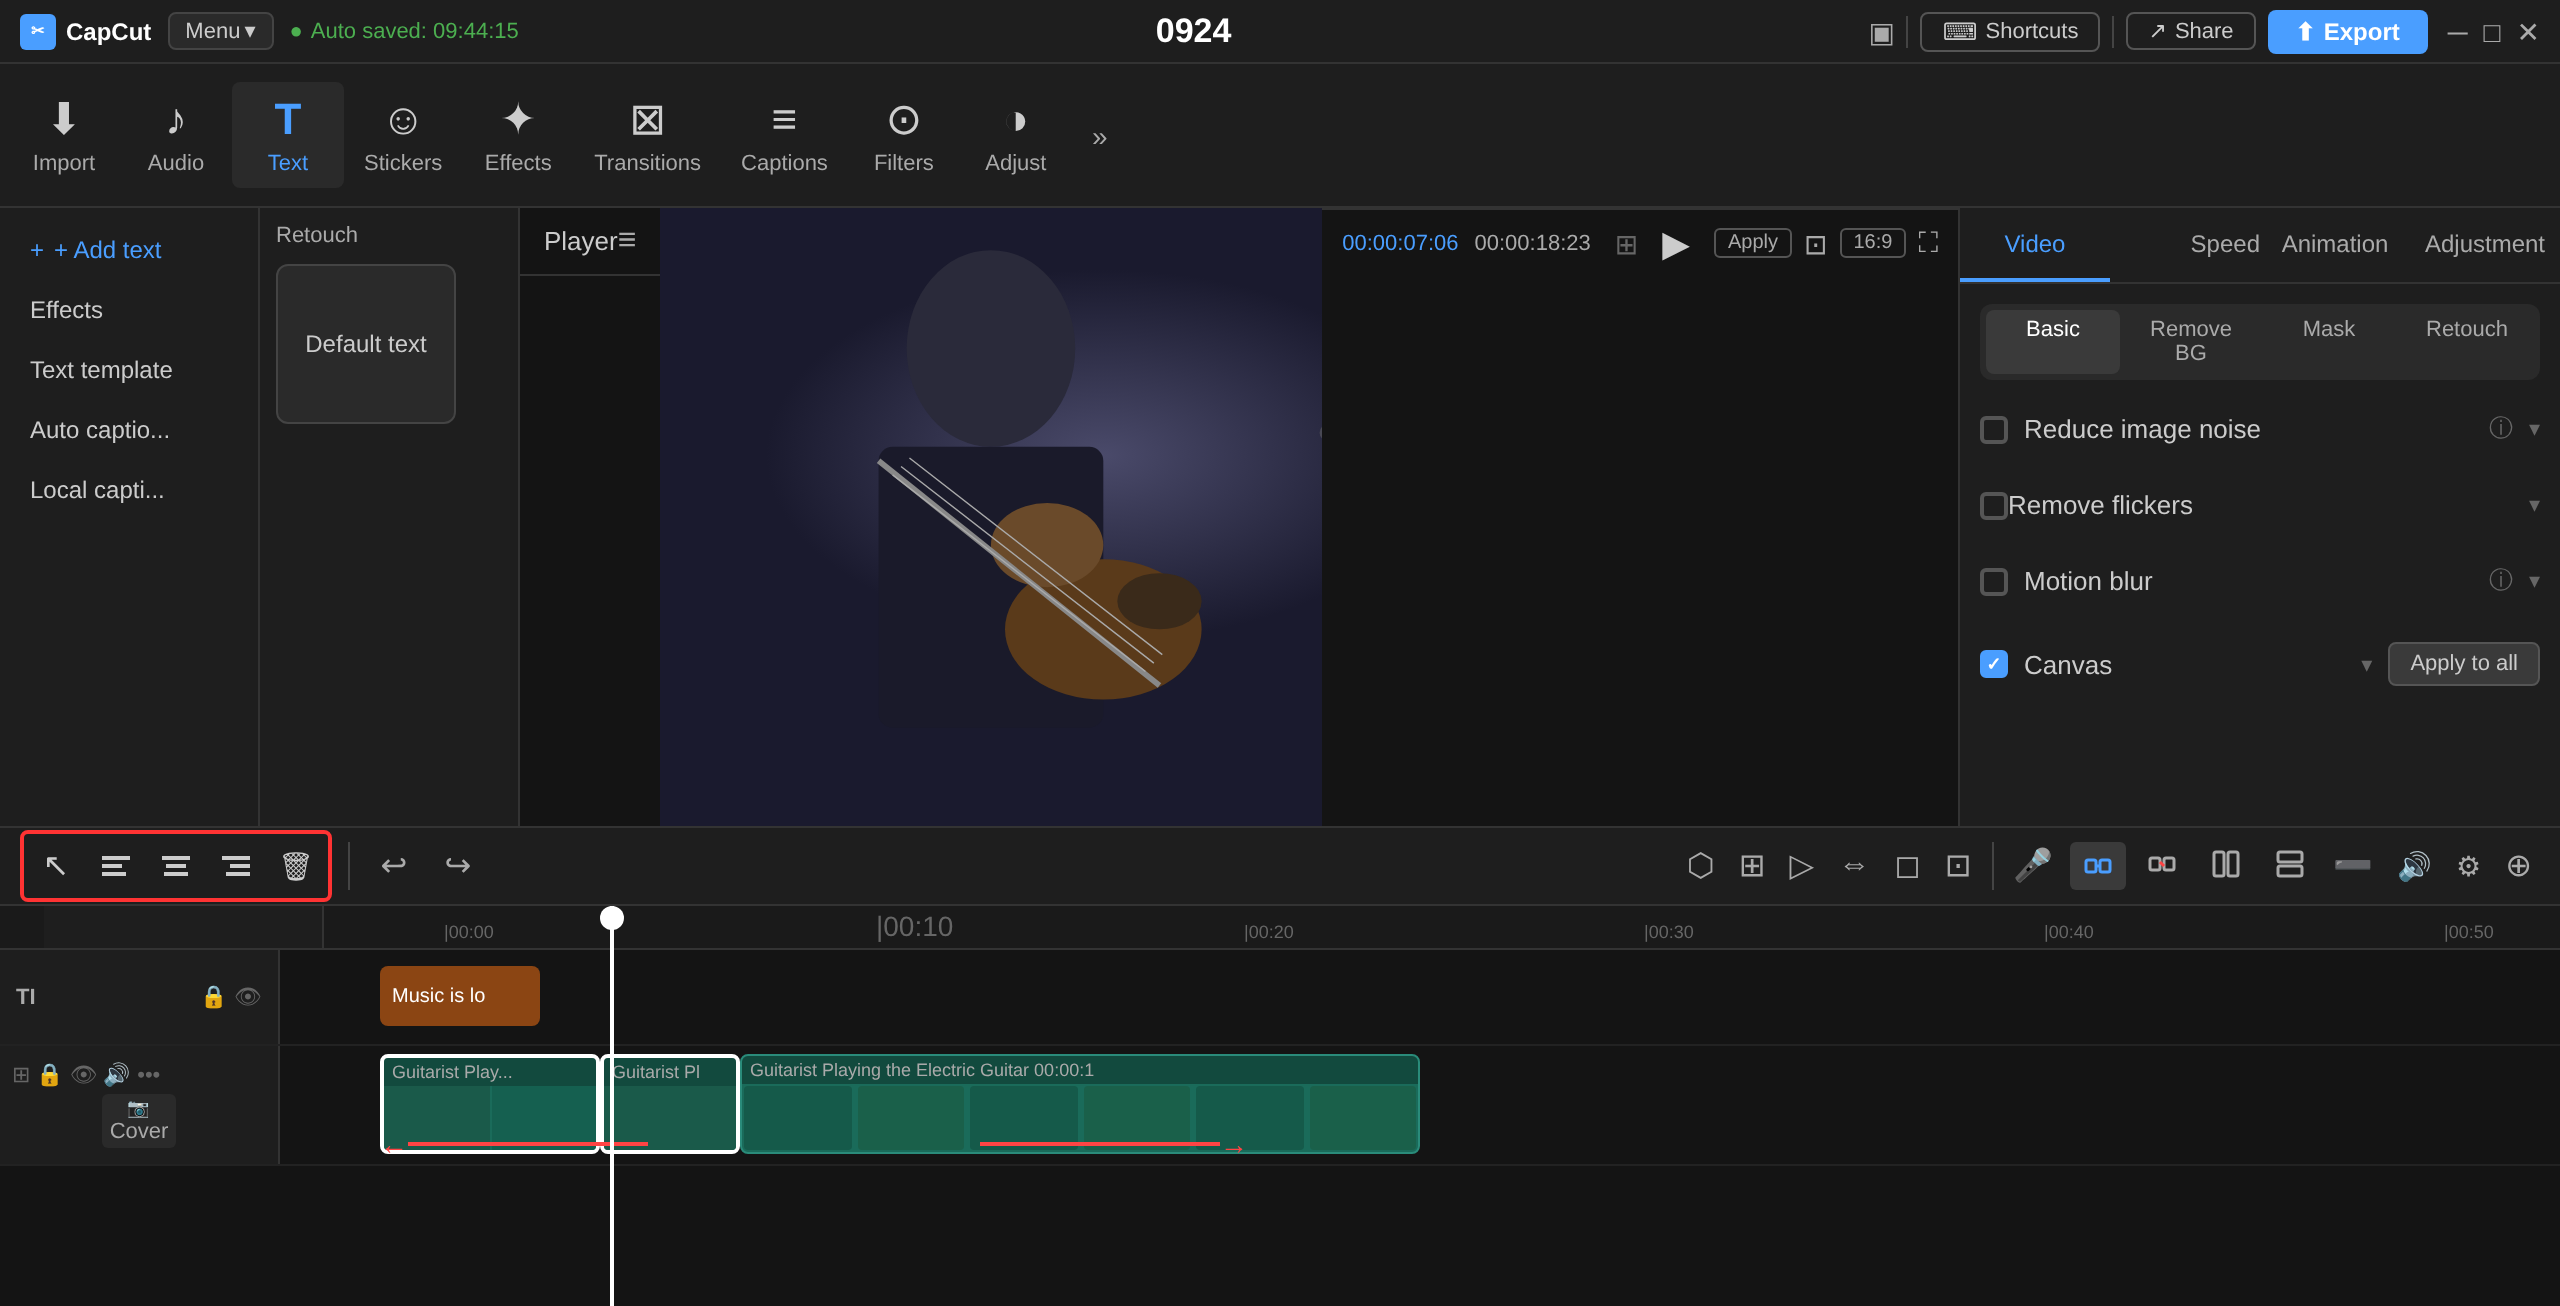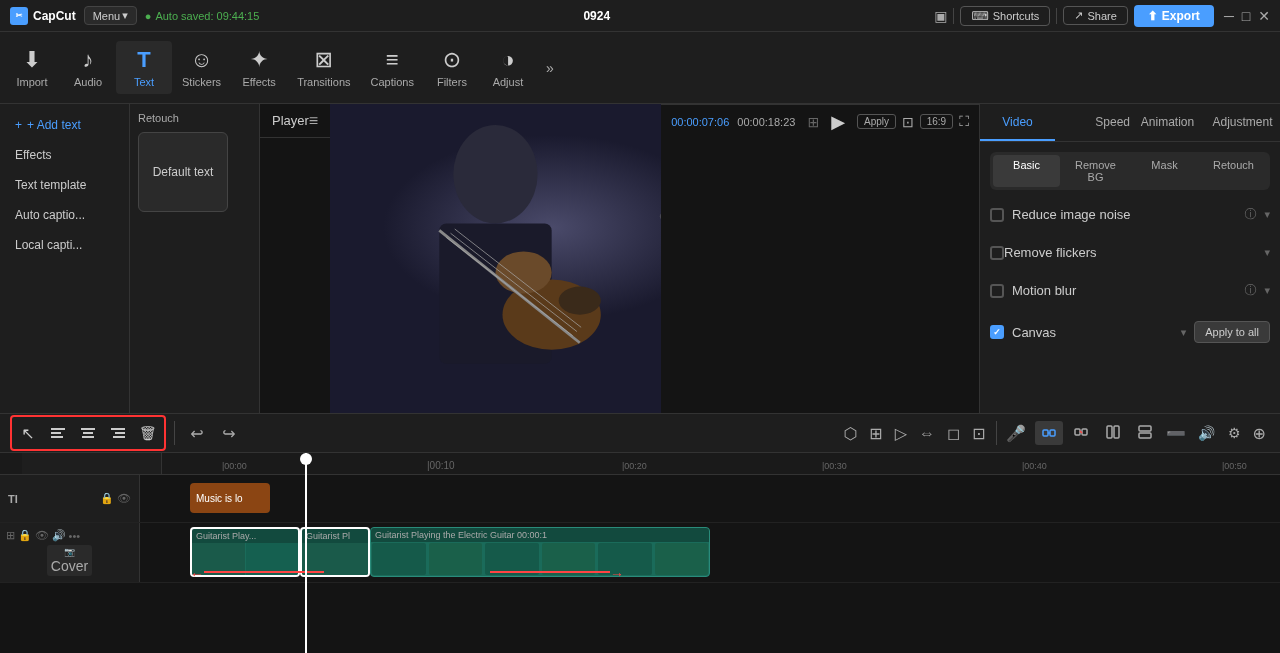--- a/index.html
+++ b/index.html
@@ -15,21 +15,21 @@
   </div>
   <button style="background:#2a2a2a; border:1px solid #444; color:#ccc; padding:2px 8px; border-radius:4px; cursor:pointer; font-size:11px; display:flex; align-items:center; gap:2px;">
     <span>Menu</span>
     <span>▾</span>
   </button>
   <div style="display:flex; align-items:center; gap:4px; color:#4caf50; font-size:11px;">
     <span>●</span>
     <span>Auto saved: 09:44:15</span>
   </div>
   <div style="flex:1; text-align:center;">
-    <span style="color:#fff; font-size:12px; font-weight:600;">0924</span>
+    <span style="color:#fff; font-size:17px; font-weight:600;">0924</span>
   </div>
   <div style="display:flex; align-items:center; gap:6px;">
     <div style="color:#aaa; cursor:pointer; font-size:14px;">▣</div>
     <div style="width:1px; height:16px; background:#444;"></div>
     <button style="background:transparent; border:1px solid #555; color:#ccc; padding:2px 10px; border-radius:4px; cursor:pointer; font-size:11px; display:flex; align-items:center; gap:4px;">
       <span style="font-size:12px;">⌨</span>
       <span>Shortcuts</span>
     </button>
     <div style="width:1px; height:16px; background:#444;"></div>
     <button style="background:transparent; border:1px solid #555; color:#ccc; padding:2px 10px; border-radius:4px; cursor:pointer; font-size:11px; display:flex; align-items:center; gap:4px;">
@@ -315,21 +315,21 @@
   <button style="background:transparent; border:none; color:#aaa; cursor:pointer; font-size:16px; padding:4px; border-radius:3px;">⊕</button>
 </div>
 
 <div style="height:201px; background:#141414; position:relative; overflow:hidden;">
 
   <div style="height:22px; background:#1a1a1a; border-bottom:1px solid #333; display:flex; align-items:center; position:relative; overflow:hidden;padding-left:22px;">
     <div style="width:140px; flex-shrink:0; background:#1e1e1e; height:100%; border-right:1px solid #333;"></div>
     <div style="flex:1; position:relative; height:100%; overflow:hidden;">
       <div style="position:absolute; left:60px; top:0; height:100%; display:flex; align-items:flex-end; padding-bottom:3px;">
         <span style="font-size:9px; color:#666; position:absolute; left:0px;">|00:00</span>
-        <span style="font-size:10px; color:#666; position:absolute; left:205px;text-align:right;">|00:10</span>
+        <span style="font-size:14px; color:#666; position:absolute; left:216px;text-align:right;">|00:10</span>
         <span style="font-size:9px; color:#666; position:absolute; left:400px;">|00:20</span>
         <span style="font-size:9px; color:#666; position:absolute; left:600px;">|00:30</span>
         <span style="font-size:9px; color:#666; position:absolute; left:800px;">|00:40</span>
         <span style="font-size:9px; color:#666; position:absolute; left:1000px;">|00:50</span>
       </div>
     </div>
   </div>
 
   <div style="position:relative;">
 
@@ -353,21 +353,21 @@
       <div style="width:140px; flex-shrink:0; background:#1e1e1e; height:100%; display:flex; align-items:center; padding:0 6px; gap:3px; border-right:1px solid #333; flex-direction:column; justify-content:center;">
         <div style="display:flex; gap:3px; align-items:center; width:100%;">
           <button style="background:transparent; border:none; color:#666; cursor:pointer; font-size:11px;">⊞</button>
           <button style="background:transparent; border:none; color:#666; cursor:pointer; font-size:11px;">🔒</button>
           <button style="background:transparent; border:none; color:#666; cursor:pointer; font-size:11px;">👁</button>
           <button style="background:transparent; border:none; color:#666; cursor:pointer; font-size:11px;">🔊</button>
           <button style="background:transparent; border:none; color:#666; cursor:pointer; font-size:11px;">•••</button>
         </div>
         <div style="display:flex; flex-direction:column; align-items:center; gap:1px; background:#2a2a2a; border-radius:3px; padding:2px 4px; cursor:pointer;">
           <span style="font-size:9px; color:#aaa;">📷</span>
-          <span style="font-size:14px; color:#aaa;">Cover</span>
+          <span style="font-size:11px; color:#aaa;">Cover</span>
         </div>
       </div>
       <div style="flex:1; height:100%; position:relative; overflow:hidden;">
 
         <div style="position:absolute; top:4px; left:160px; height:50px; width:70px; background:#1a6b5a; border:2px solid #ffffff; border-radius:4px; overflow:hidden; cursor:pointer; display:flex; flex-direction:column;">
           <div style="font-size:9px; color:#aaa; padding:2px 4px; background:rgba(0,0,0,0.3);">Guitarist Pl</div>
           <div style="display:flex; gap:1px; flex:1; overflow:hidden;">
             <div style="flex:1; background:#1a5a4a;"></div>
           </div>
         </div>

